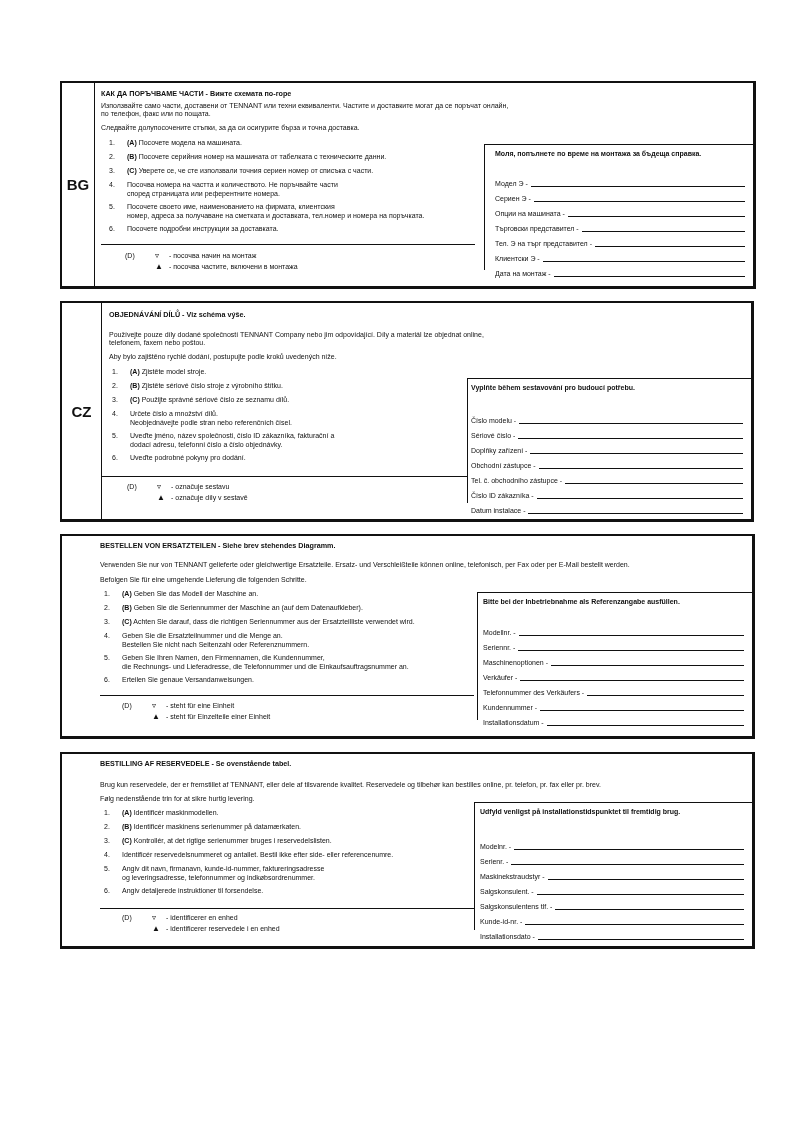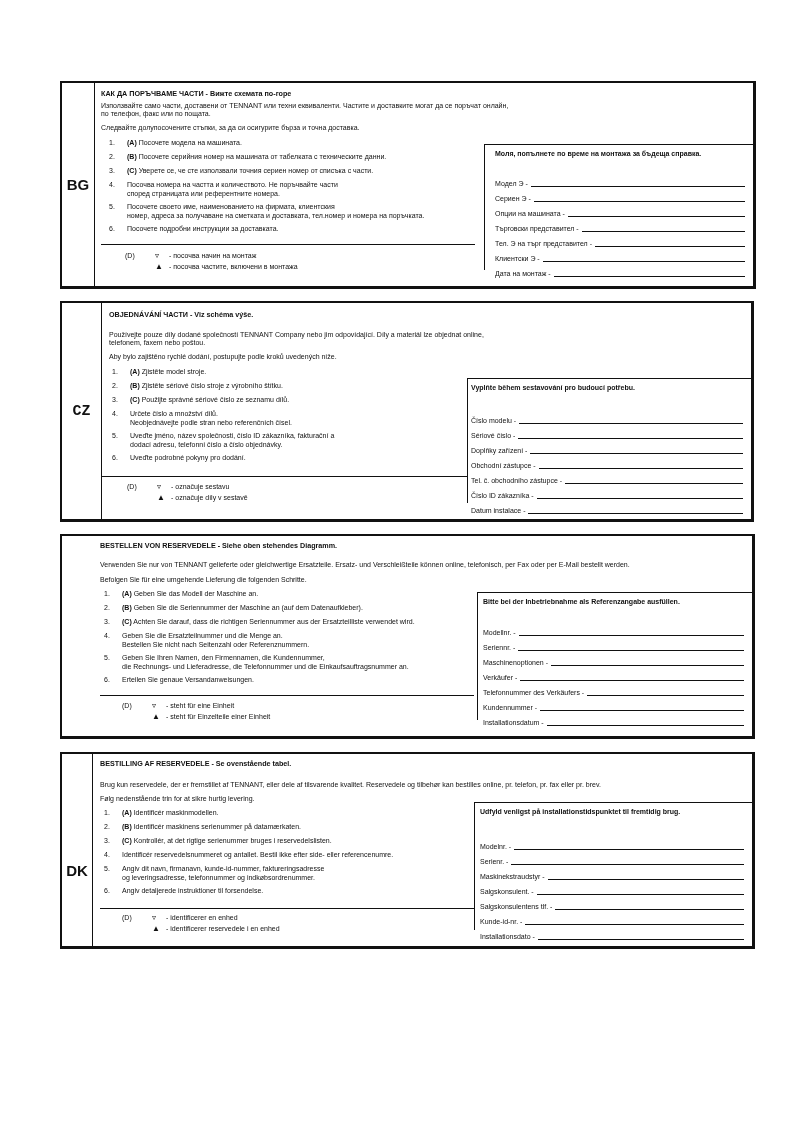--- a/index.html
+++ b/index.html
@@ -101,23 +101,23 @@
         </div>
       <div class="field" style="top:118px;">
           <span class="lbl">Дата на монтаж -</span>
           <span class="line"></span>
         </div>
     </div>
   </div>
 </div>
 
 <div class="section" style="top:301px;width:694px;height:221px;">
-  <div class="lang" style="width:39px;font-family:Liberation Mono, monospace;">CZ</div>
+  <div class="lang" style="width:39px;">CZ</div>
   <div class="content" style="left:40px;">
-    <div class="title" style="left:7px;top:7px;">OBJEDNÁVÁNÍ ЧАСТИ - Viz schéma výše.</div>
+    <div class="title" style="left:7px;top:7px;">OBJEDNÁVÁNÍ DÍLŮ - Viz schéma výše.</div>
     <div class="para" style="left:7px;top:28px;">Používejte pouze díly dodané společností TENNANT Company nebo jim odpovídající. Díly a materiál lze objednat online,</div>
     <div class="para" style="left:7px;top:36px;">telefonem, faxem nebo poštou.</div>
     <div class="para" style="left:7px;top:50px;">Aby bylo zajištěno rychlé dodání, postupujte podle kroků uvedených níže.</div>
 
     <div class="step" style="left:10px;top:65px;">
         <span class="num">1.</span>
         <span class="txt"><b>(A)</b> <span>Zjistěte model stroje.</span></span>
       </div>
     <div class="step" style="left:10px;top:79px;">
         <span class="num">2.</span>
@@ -176,21 +176,21 @@
       <div class="field" style="top:121px;left:3px;">
           <span class="lbl">Datum instalace -</span>
           <span class="line"></span>
         </div>
     </div>
   </div>
 </div>
 
 <div class="section" style="top:534px;width:695px;height:205px;">
   <div class="content" style="left:32px;">
-    <div class="title" style="left:6px;top:5px;">BESTELLEN VON RESERVEDELE - Siehe oben stehendes Diagramm.</div>
+    <div class="title" style="left:6px;top:5px;">BESTELLEN VON ERSATZTEILEN - Siehe brev stehendes Diagramm.</div>
     <div class="para" style="left:6px;top:25px;">Verwenden Sie nur von TENNANT gelieferte oder gleichwertige Ersatzteile. Ersatz- und Verschleißteile können online, telefonisch, per Fax oder per E-Mail bestellt werden.</div>
     <div class="para" style="left:6px;top:40px;">Befolgen Sie für eine umgehende Lieferung die folgenden Schritte.</div>
 
     <div class="step" style="left:10px;top:54px;">
         <span class="num">1.</span>
         <span class="txt"><b>(A)</b> <span>Geben Sie das Modell der Maschine an.</span></span>
       </div>
     <div class="step" style="left:10px;top:68px;">
         <span class="num">2.</span>
         <span class="txt"><b>(B)</b> <span>Geben Sie die Seriennummer der Maschine an (auf dem Datenaufkleber).</span></span>
@@ -247,21 +247,20 @@
         </div>
       <div class="field" style="top:119px;left:5px;">
           <span class="lbl">Installationsdatum -</span>
           <span class="line"></span>
         </div>
     </div>
   </div>
 </div>
 
 <div class="section" style="top:752px;width:695px;height:197px;">
-  <div class="lang" style="width:31px;padding-top:40px;box-sizing:border-box;">DK</div>
   <div class="content" style="left:32px;border-radius:26px;">
     <div class="title" style="left:6px;top:5px;">BESTILLING AF RESERVEDELE - Se ovenstående tabel.</div>
     <div class="para" style="left:6px;top:27px;">Brug kun reservedele, der er fremstillet af TENNANT, eller dele af tilsvarende kvalitet. Reservedele og tilbehør kan bestilles online, pr. telefon, pr. fax eller pr. brev.</div>
     <div class="para" style="left:6px;top:41px;">Følg nedenstående trin for at sikre hurtig levering.</div>
 
     <div class="step" style="left:10px;top:55px;">
         <span class="num">1.</span>
         <span class="txt"><b>(A)</b> <span>Identificér maskinmodellen.</span></span>
       </div>
     <div class="step" style="left:10px;top:69px;">

